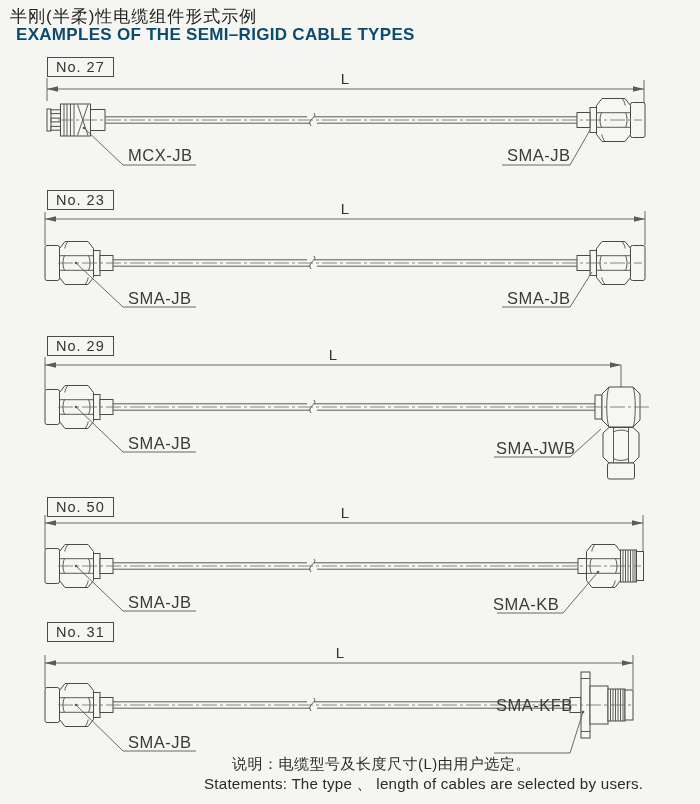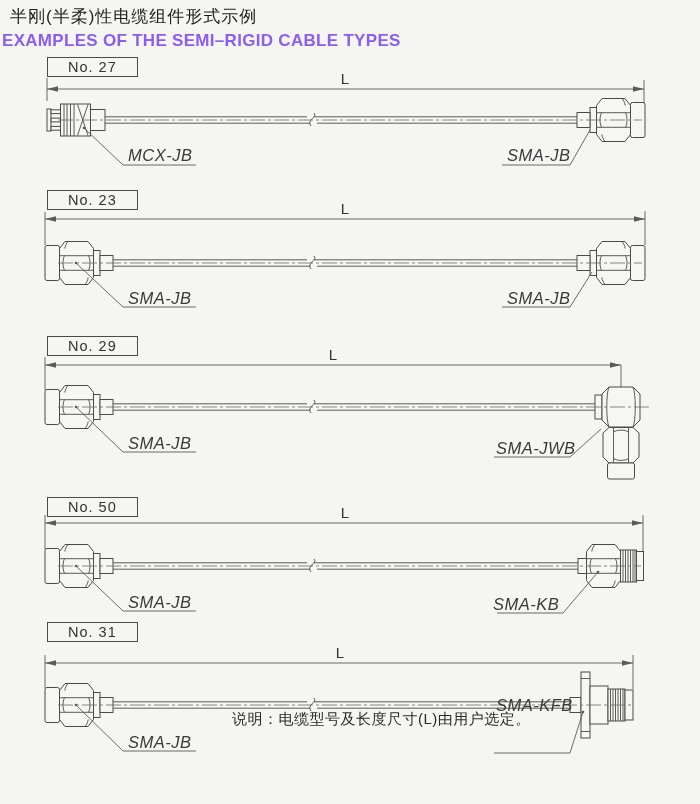--- a/index.html
+++ b/index.html
@@ -8,38 +8,36 @@
     background:#f5f5f2; overflow:hidden;
     font-family:"Liberation Sans", sans-serif;
     color:#222;
   }
   .title-zh{
     position:absolute; left:10px; top:5px;
     font-size:17px; font-weight:400; letter-spacing:1px; color:#1c1c1c;
     white-space:nowrap;
   }
   .title-en{
-    position:absolute; left:2px; top:25px;
-    font-size:17px; font-weight:700; letter-spacing:0.3px; color:#8b5cf6;
-    white-space:nowrap;
-    margin-top:6px;
+    position:absolute; left:16px; top:25px;
+    font-size:17px; font-weight:700; letter-spacing:0.3px; color:#0c4a6e;
+    white-space:nowrap;
   }
   .nobox{
     position:absolute; border:1.2px solid #4a4a4a; background:transparent;
-    padding:1px 20px; font-size:14.5px; color:#333; letter-spacing:1px;
+    padding:1px 8px; font-size:14.5px; color:#333; letter-spacing:1px;
     white-space:nowrap;
   }
   .clabel{
     position:absolute; font-size:16.5px; color:#3a3a3a; letter-spacing:0.5px;
     white-space:nowrap;
-    font-style:italic;
   }
   .rowsvg{position:absolute; left:0;}
   .footer-zh{
-    position:absolute; left:232px; top:710px;
+    position:absolute; left:232px; top:755px;
     font-size:15px; color:#2b2b2b; letter-spacing:0.5px; white-space:nowrap;
   }
   .footer-en{
     position:absolute; left:204px; top:774px;
     font-size:15.2px; color:#2b2b2b; letter-spacing:0.2px; white-space:nowrap;
   }
   
   .s{fill:#f6f6f3; stroke:#4a4a4a; stroke-width:1;}
   .k{stroke:#4a4a4a; stroke-width:0.9; fill:none;}
   .d{stroke:#5a5a5a; stroke-width:0.9; fill:none;}
@@ -285,14 +283,15 @@
       <path class="d" d="M494,753 L570,753 L583,712"></path>
     </g>
   </svg>
   <div class="nobox" style="left:47px; top:622px">
     <span>No. 31</span>
   </div>
   <div class="clabel" style="left:128px; top:733px">SMA-JB</div>
   <div class="clabel" style="left:496px; top:696px">SMA-KFB</div>
 
   <div class="footer-zh">说明：电缆型号及长度尺寸(L)由用户选定。</div>
+  <div class="footer-en">Statements: The type 、 length of cables are selected by users.</div>
 
 </div>
 
 </body></html>

